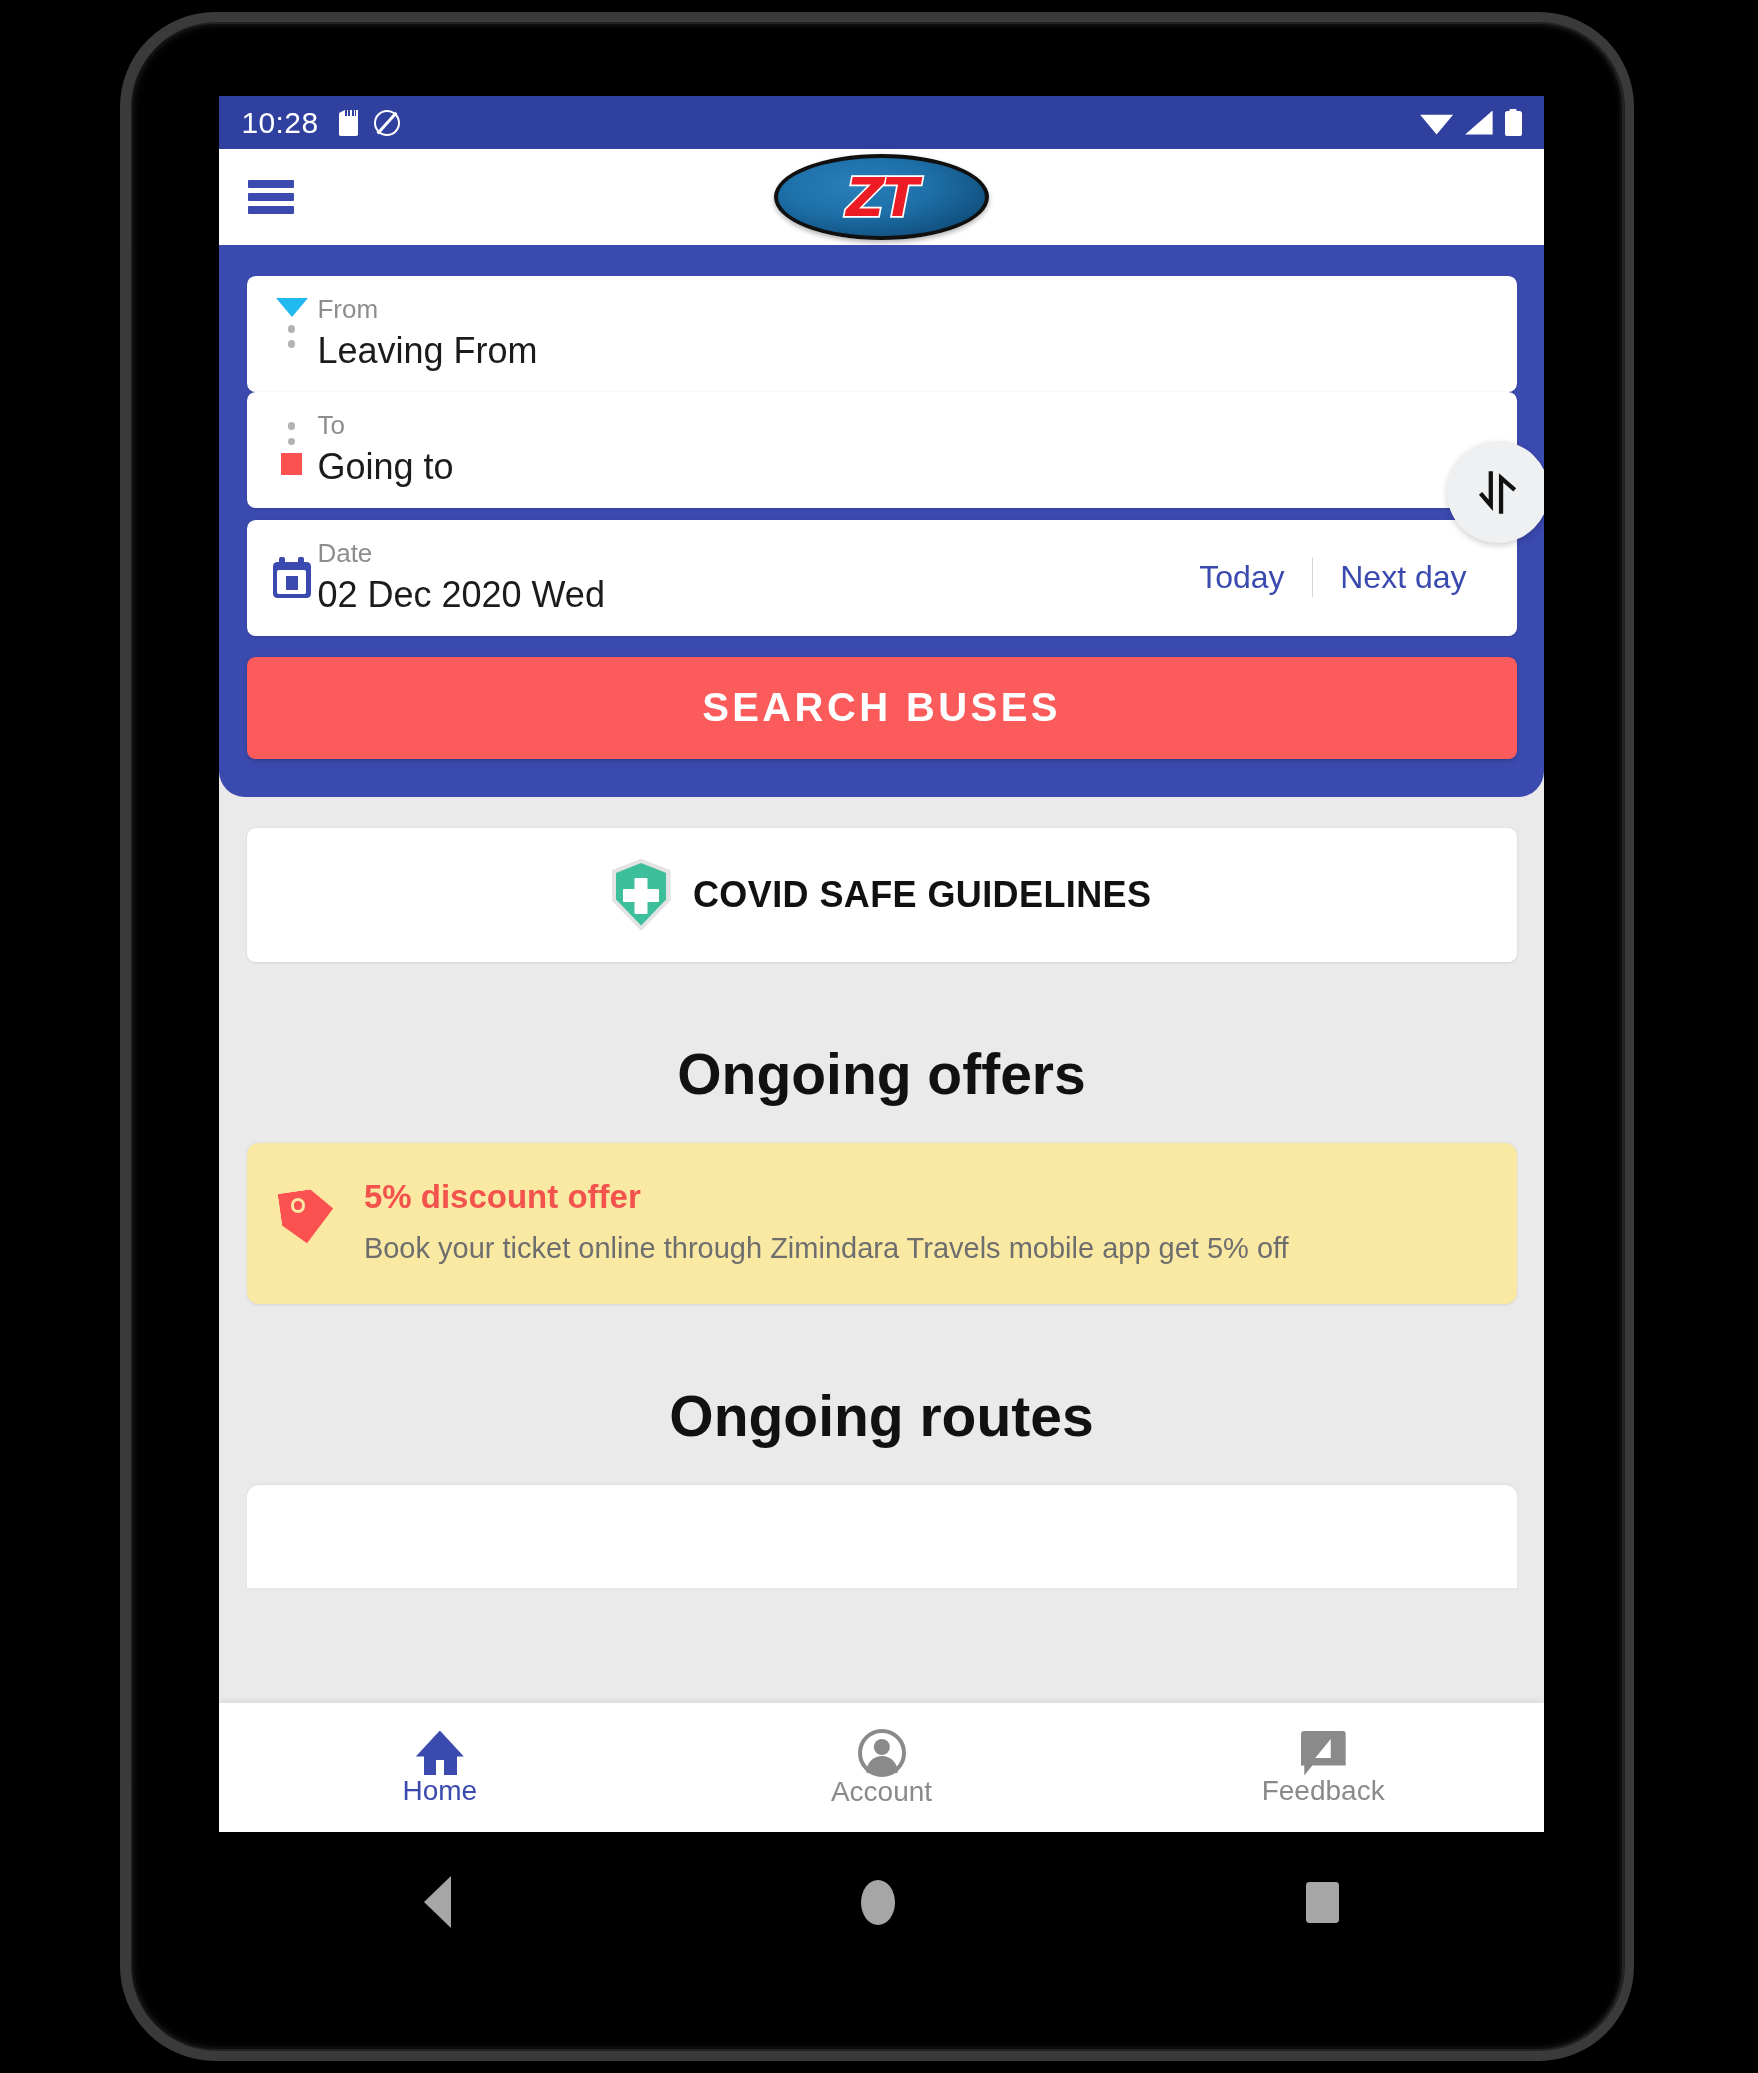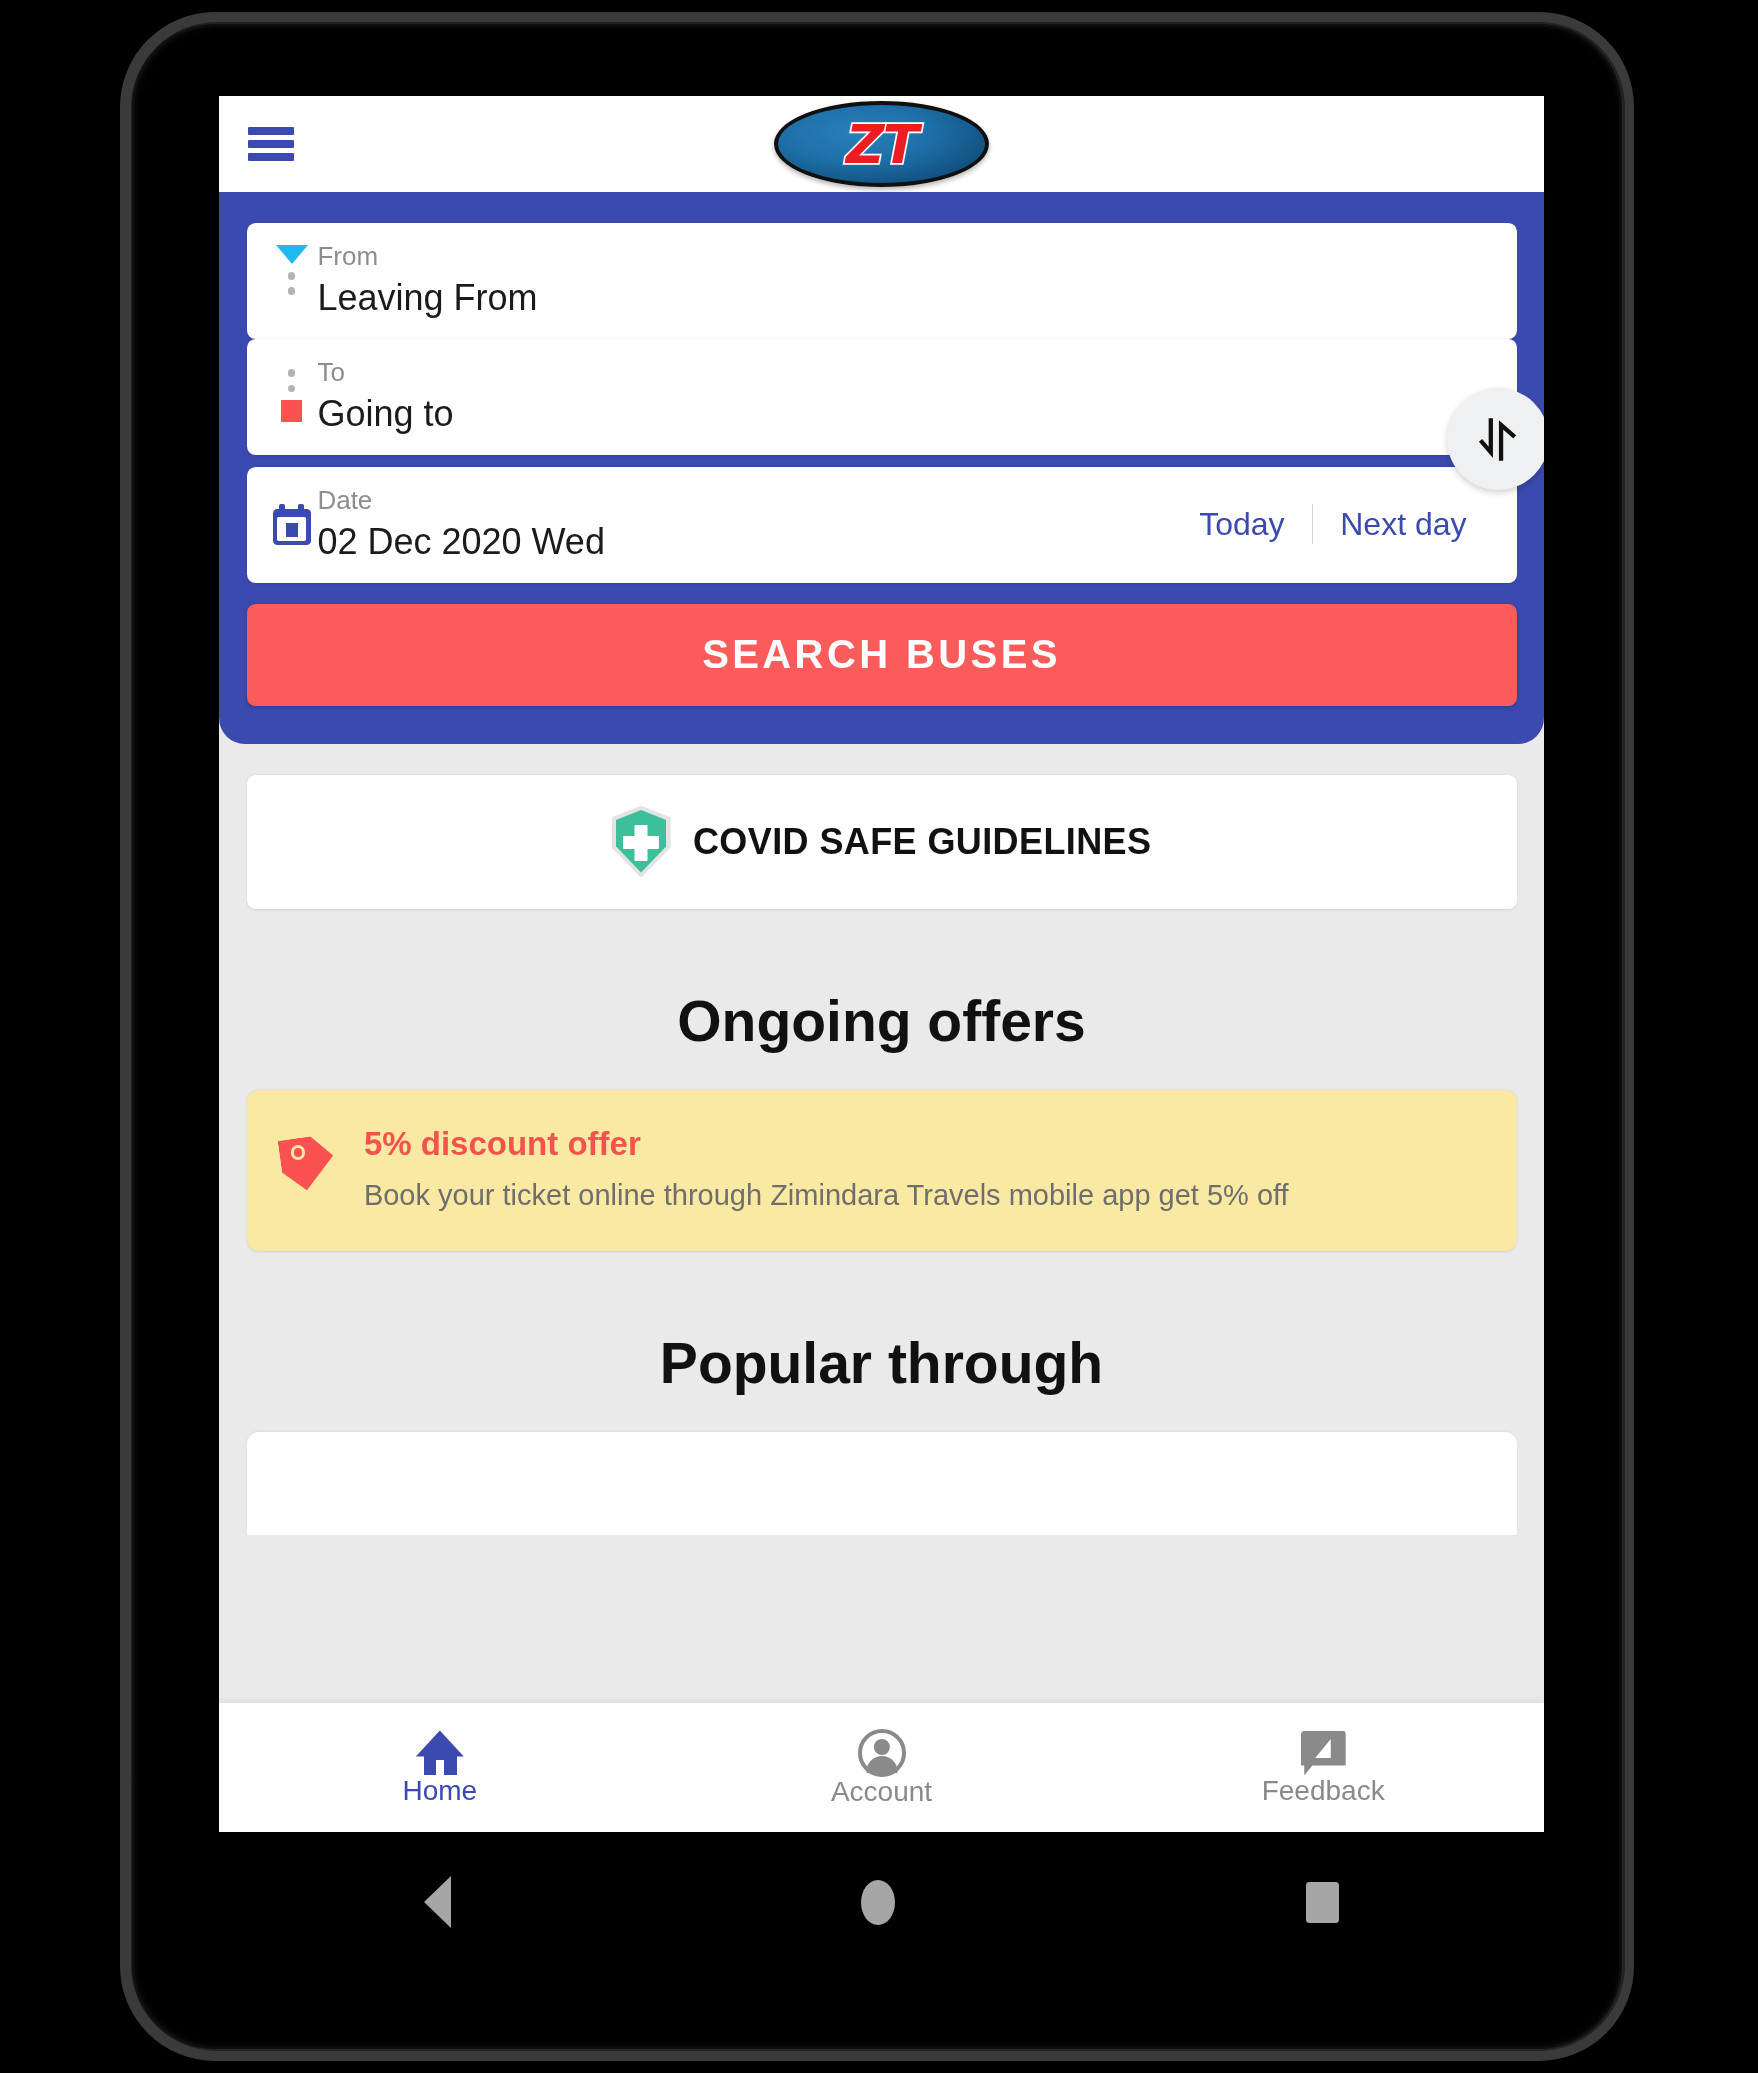--- a/index.html
+++ b/index.html
@@ -369,20 +369,42 @@
 </head>
 <body>
 
 <div class="stage">
 
   <div class="device-frame"></div>
   <div class="device-inner-shadow"></div>
 
   <div class="screen">
 
+    <div class="statusbar">
+      <div class="status-time">10:28</div>
+      <div class="status-left-icons">
+        <div class="sd-icon">
+          <div class="notch"></div>
+            <div class="body"></div>
+            <div class="pins"></div>
+        </div>
+        <div class="screenshot-icon">
+          <div class="ring"></div>
+            <div class="slash"></div>
+        </div>
+      </div>
+      <div class="status-right">
+        <div class="wifi-icon"></div>
+        <div class="signal-icon"></div>
+        <div class="battery-icon">
+          <div class="cap"></div>
+            <div class="shell"></div>
+        </div>
+      </div>
+    </div>
 
     <div class="appbar">
       <div class="hamburger">
         <span></span>
           <span></span>
           <span></span>
       </div>
       <div class="logo-wrap">
         <div class="logo-oval">
           <span class="logo-text">ZT</span>
@@ -467,21 +489,21 @@
         <div class="tag-icon">
           <div class="body"></div>
             <div class="hole"></div>
         </div>
         <div class="offer-body">
           <div class="offer-title">5% discount offer</div>
           <div class="offer-desc">Book your ticket online through Zimindara Travels mobile app get 5% off</div>
         </div>
       </div>
 
-      <div class="section-title">Popular through</div>
+      <div class="section-title">Ongoing routes</div>
 
       <div class="routes-card"></div>
     </div>
 
     <div class="bottomnav">
 
       <div class="nav-item active">
         <div class="home-icon">
           <div class="roof"></div>
             <div class="base"></div>

